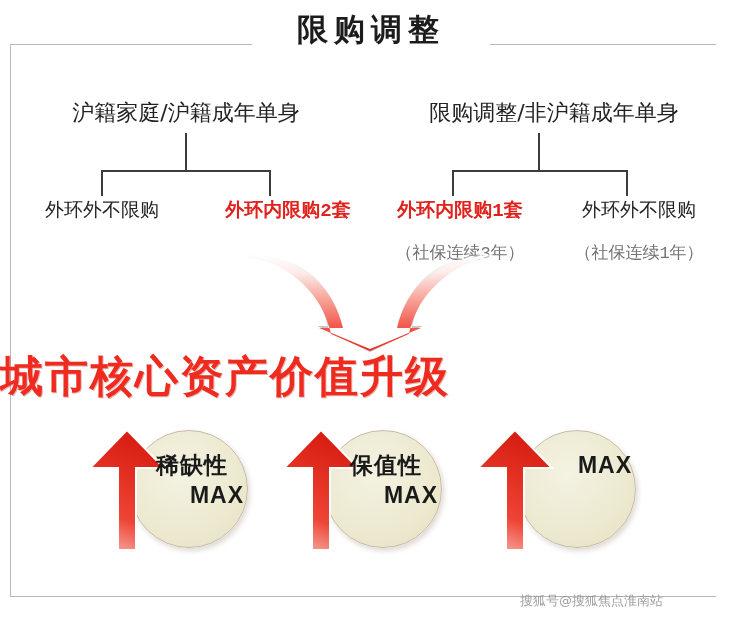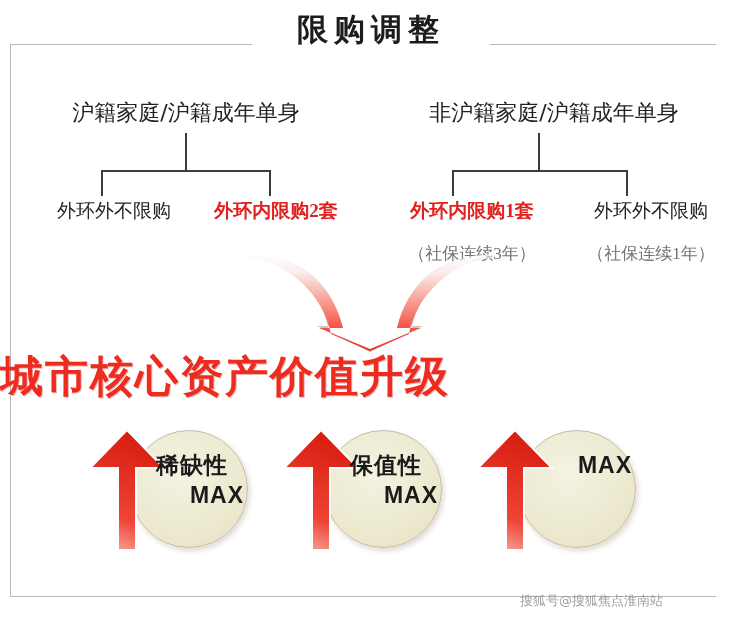--- a/index.html
+++ b/index.html
@@ -73,40 +73,39 @@
   .r-bar       { left: 452px; top: 170px; width: 176px; height: 2px; }
   .r-drop-a    { left: 452px; top: 170px; width: 2px;  height: 26px; }
   .r-drop-b    { left: 626px; top: 170px; width: 2px;  height: 26px; }
 
   
   .rule {
     position: absolute;
     top: 198px;
     text-align: center;
     white-space: nowrap;
-    font-family: Liberation Serif, serif;
-    padding-left: 12px;
+    font-family: Liberation Mono, monospace;
   }
   .rule .rule-main {
     display: block;
     font-size: 19px;
     line-height: 26px;
   }
   .rule .rule-note {
     display: block;
     font-size: 17px;
     line-height: 20px;
     color: #737373;
     margin-top: 20px;
   }
   .rule.plain .rule-main { color: #232323; font-weight: normal; }
   .rule.accent .rule-main { color: #e0211c; font-weight: bold; }
 
   .rule-1 { left: 12px;  width: 180px; }
-  .rule-2 { left: 176px; width: 176px; }
+  .rule-2 { left: 200px; width: 176px; }
   .rule-3 { left: 372px; width: 176px; }
   .rule-4 { left: 548px; width: 182px; }
 
   
   .funnel {
     position: absolute;
     left: 245px;
     top: 252px;
     width: 250px;
     height: 100px;
@@ -205,21 +204,21 @@
 
   <div class="frame-edge frame-top-l"></div>
   <div class="frame-edge frame-top-r"></div>
   <div class="frame-edge frame-left"></div>
   <div class="frame-edge frame-right"></div>
   <div class="frame-edge frame-bottom"></div>
 
   <div class="poster-title">限购调整</div>
 
   <div class="col-header left">沪籍家庭/沪籍成年单身</div>
-  <div class="col-header right">非沪籍家庭/沪籍成年单身</div>
+  <div class="col-header right">限购调整/非沪籍成年单身</div>
 
   <div class="conn l-stem"></div>
   <div class="conn l-bar"></div>
   <div class="conn l-drop-a"></div>
   <div class="conn l-drop-b"></div>
   <div class="conn r-stem"></div>
   <div class="conn r-bar"></div>
   <div class="conn r-drop-a"></div>
   <div class="conn r-drop-b"></div>
 

